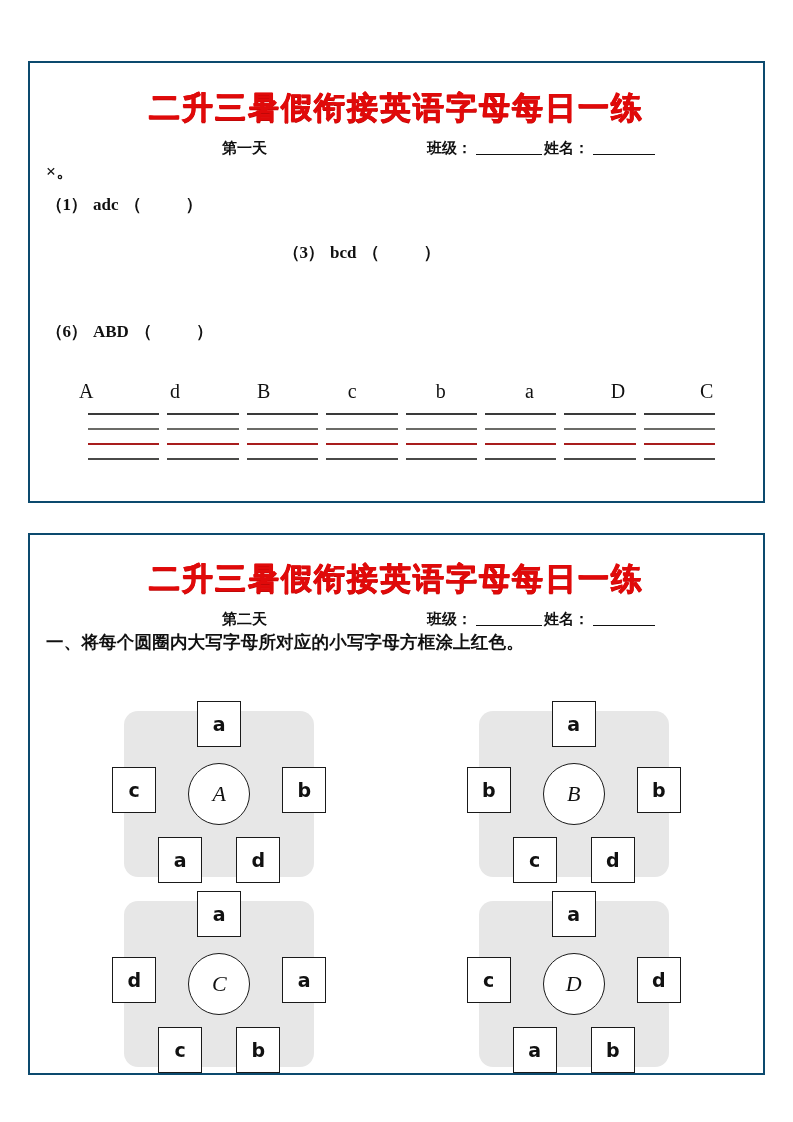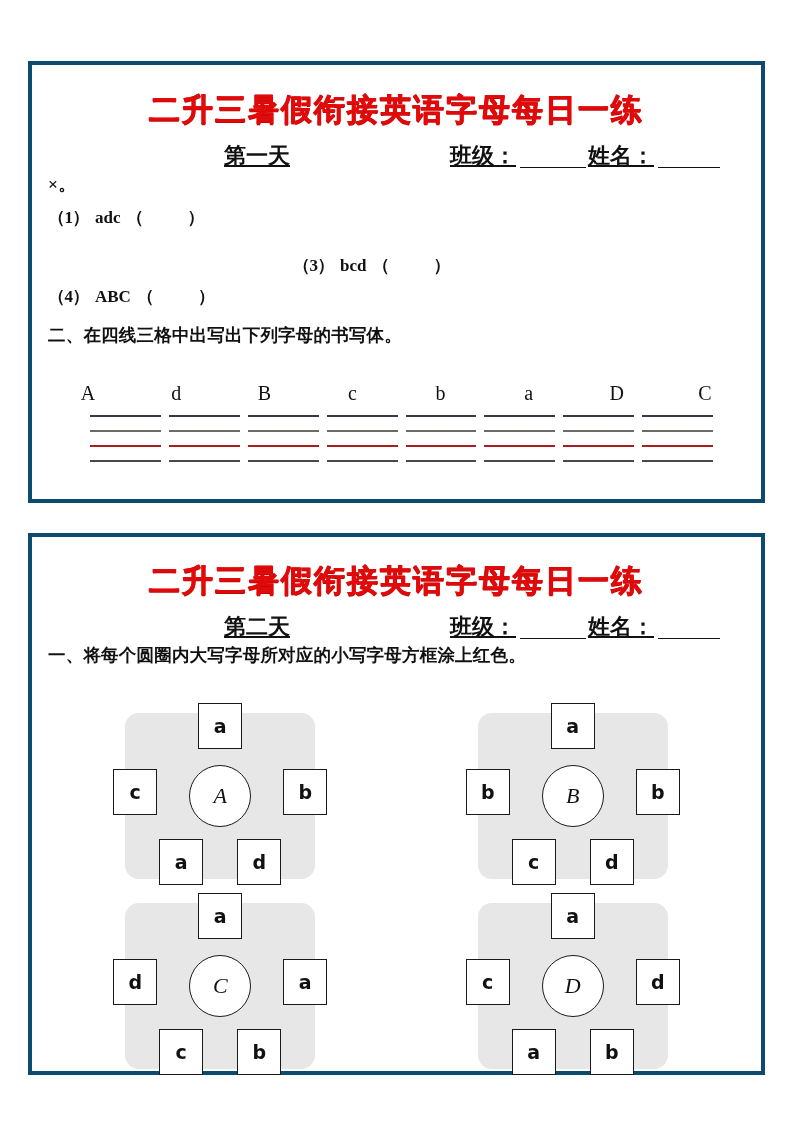--- a/index.html
+++ b/index.html
@@ -17,21 +17,21 @@
     height: 1122px;
     background: #ffffff;
     overflow: hidden;
   }
 
   
   .card {
     position: absolute;
     left: 28px;
     width: 737px;
-    border: 4px solid #0c4a6e;
+    border: 2px solid #0c4a6e;
     background: #ffffff;
   }
   #card-1 { top: 61px;  height: 442px; }
   #card-2 { top: 533px; height: 542px; }
 
   .card-inner {
     position: relative;
     width: 100%;
     height: 100%;
     padding: 0 12px;
@@ -49,26 +49,25 @@
     white-space: nowrap;
     text-shadow: 0.6px 0 0 #e00a0a, -0.6px 0 0 #e00a0a, 0 0.5px 0 #c00707;
   }
   #card-1 .title { margin-top: 29px; }
   #card-2 .title { margin-top: 28px; }
 
   
   .meta-row {
     display: flex;
     align-items: center;
-    font-size: 22px;
+    font-size: 15px;
     font-weight: bold;
     color: #111;
     margin-top: 14px;
     padding: 0 8px;
-    text-decoration: underline;
   }
   .meta-day { margin-left: 172px; white-space: nowrap; }
   .meta-class { margin-left: 160px; white-space: nowrap; }
   .meta-name { margin-left: 0; white-space: nowrap; }
   .blank-line {
     display: inline-block;
     width: 66px;
     border-bottom: 1.6px solid #111;
     height: 1px;
     vertical-align: bottom;
@@ -89,21 +88,20 @@
   .check-mark { font-size: 16px; font-weight: bold; }
 
   
   .items-row {
     display: flex;
     font-size: 17px;
     font-weight: bold;
     color: #111;
     padding: 0 4px;
     margin-top: 8px;
-    gap: 8px;
   }
   .jitem { white-space: nowrap; }
   .jitem .num { letter-spacing: -0.5px; }
   .jitem .word { margin: 0 6px 0 6px; font-family: "Liberation Serif", serif; }
   .jitem .gap { display: inline-block; width: 44px; }
   .items-row .col1 { width: 237px; }
   .items-row .col2 { width: 238px; }
   .items-row .col3 { width: 230px; margin-top: 48px; }
 
   .q2 { margin-top: 14px; }
@@ -229,26 +227,25 @@
       <div class="items-row">
         <span class="jitem col1">
           <span class="num">（1）</span><span class="word">adc</span>（<span class="gap"></span>）
         </span>
         <span class="jitem col3">
           <span class="num">（3）</span><span class="word">bcd</span>（<span class="gap"></span>）
         </span>
       </div>
 
       <div class="items-row">
-        <span class="jitem col1">
-          <span class="num">（4）</span><span class="word">ABC</span>（<span class="gap"></span>）
-        </span>
-      </div>
-
-      <div class="q-text q2">二、在四线三格中出写出下列字母的书写体。</div>
+        <span class="jitem col3">
+          <span class="num">（6）</span><span class="word">ABD</span>（<span class="gap"></span>）
+        </span>
+      </div>
+
 
       <div class="grid-letters">
         <span class="gl">A</span>
         <span class="gl">d</span>
         <span class="gl">B</span>
         <span class="gl">c</span>
         <span class="gl">b</span>
         <span class="gl">a</span>
         <span class="gl">D</span>
         <span class="gl">C</span>

